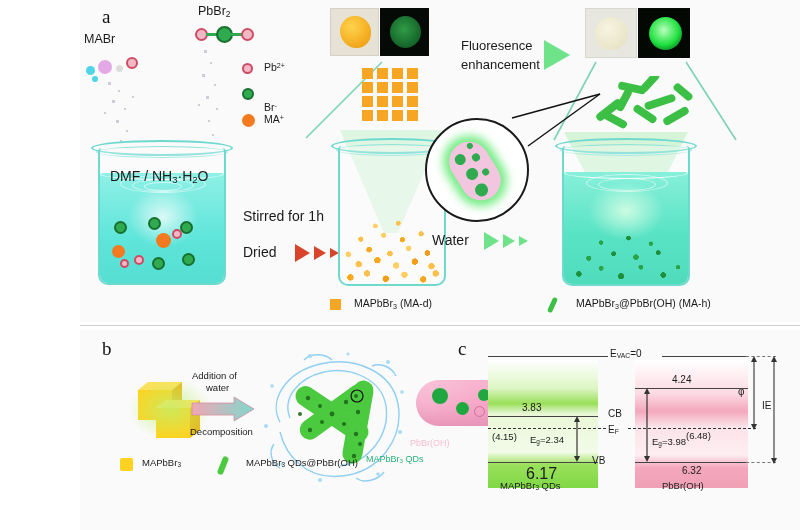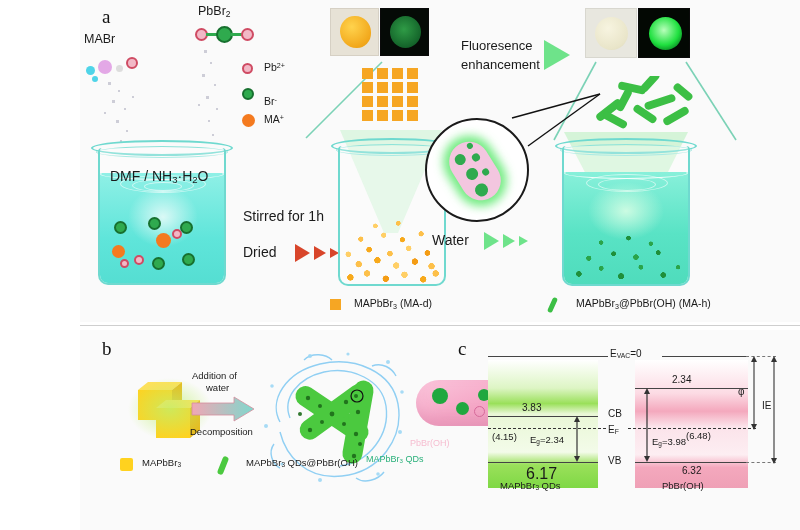--- a/index.html
+++ b/index.html
@@ -109,21 +109,21 @@
 
     <div style="position:absolute;left:162px;top:58px;">
       <div style="position:relative;height:26px;">
         <span class="legdot" style="left:0;top:5px;width:11px;height:11px;background:#f2b8c6;border:2px solid #cf4b63;"></span>
         <span class="txt sm" style="left:22px;top:3px;">
           <span>Pb</span><sup>2+</sup>
         </span>
       </div>
       <div style="position:relative;height:26px;">
         <span class="legdot" style="left:0;top:4px;width:12px;height:12px;background:#2faa4e;border:2px solid #17702f;"></span>
-        <span class="txt sm" style="left:22px;top:11px;">
+        <span class="txt sm" style="left:22px;top:17px;">
           <span>Br</span><sup>-</sup>
         </span>
       </div>
       <div style="position:relative;height:26px;">
         <span class="legdot" style="left:0;top:4px;width:13px;height:13px;background:#f47a1f;"></span>
         <span class="txt sm" style="left:22px;top:3px;">
           <span>MA</span><sup>+</sup>
         </span>
       </div>
     </div>
@@ -500,27 +500,27 @@
         <span>E</span><sub>g</sub><span>=2.34</span>
       </div>
       <div class="txt xs" style="left:20px;top:142px;font-size:9.5px;">
         <span>MAPbBr</span><sub>3</sub><span> QDs</span>
       </div>
 
       <div class="txt xs" style="left:128px;top:70px;font-size:10px;">CB</div>
       <div class="txt xs" style="left:128px;top:86px;font-size:10px;">
         <span>E</span><sub>F</sub>
       </div>
-      <div class="txt xs" style="left:128px;top:117px;font-size:10px;">VB</div>
+      <div class="txt xs" style="left:112px;top:117px;font-size:10px;">VB</div>
 
       <div style="position:absolute;left:155px;top:22px;width:113px;height:128px;
            background:linear-gradient(180deg,#ffffff 0%,#fcdbe4 26%,#f4a8bd 40%,#fbe3ea 52%,#fdeef2 74%,#f4a8bd 84%,#efa0b6 100%);"></div>
 
       <div class="bline" style="left:155px;top:50px;width:113px;"></div>
-      <div class="txt xs" style="left:192px;top:36px;font-size:10px;">2.34</div>
+      <div class="txt xs" style="left:192px;top:36px;font-size:10px;">4.24</div>
 
       <div class="bline" style="left:155px;top:124px;width:113px;"></div>
       <div class="txt xs" style="left:202px;top:127px;font-size:10px;">6.32</div>
 
       <div class="bdash" style="left:148px;top:90px;width:128px;"></div>
       <div class="txt xs" style="left:206px;top:92px;font-size:9.5px;">(6.48)</div>
 
       <div style="position:absolute;left:162px;top:50px;width:10px;height:74px;">
         <svg width="10" height="74" viewBox="0 0 10 74">
           <line x1="5" y1="3" x2="5" y2="71" stroke="#333" stroke-width="1.2"></line>

